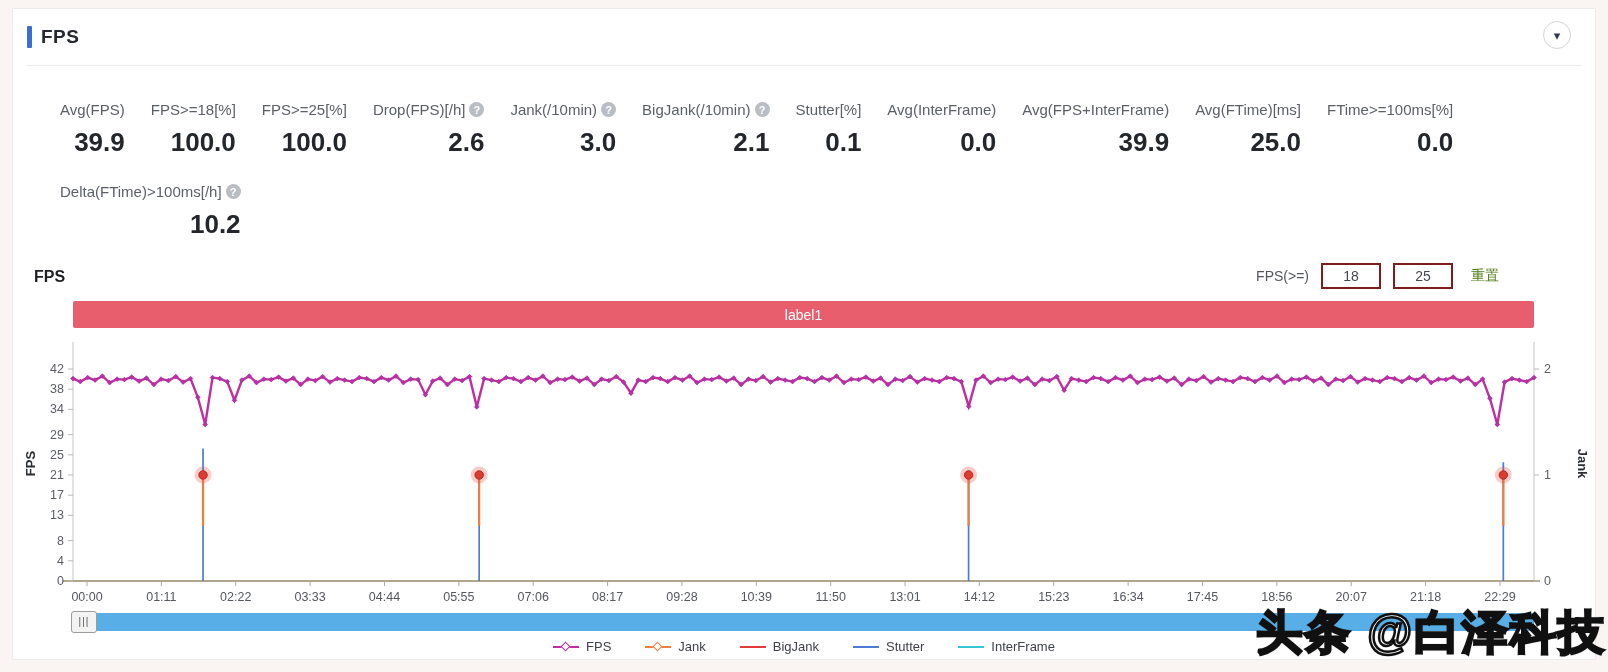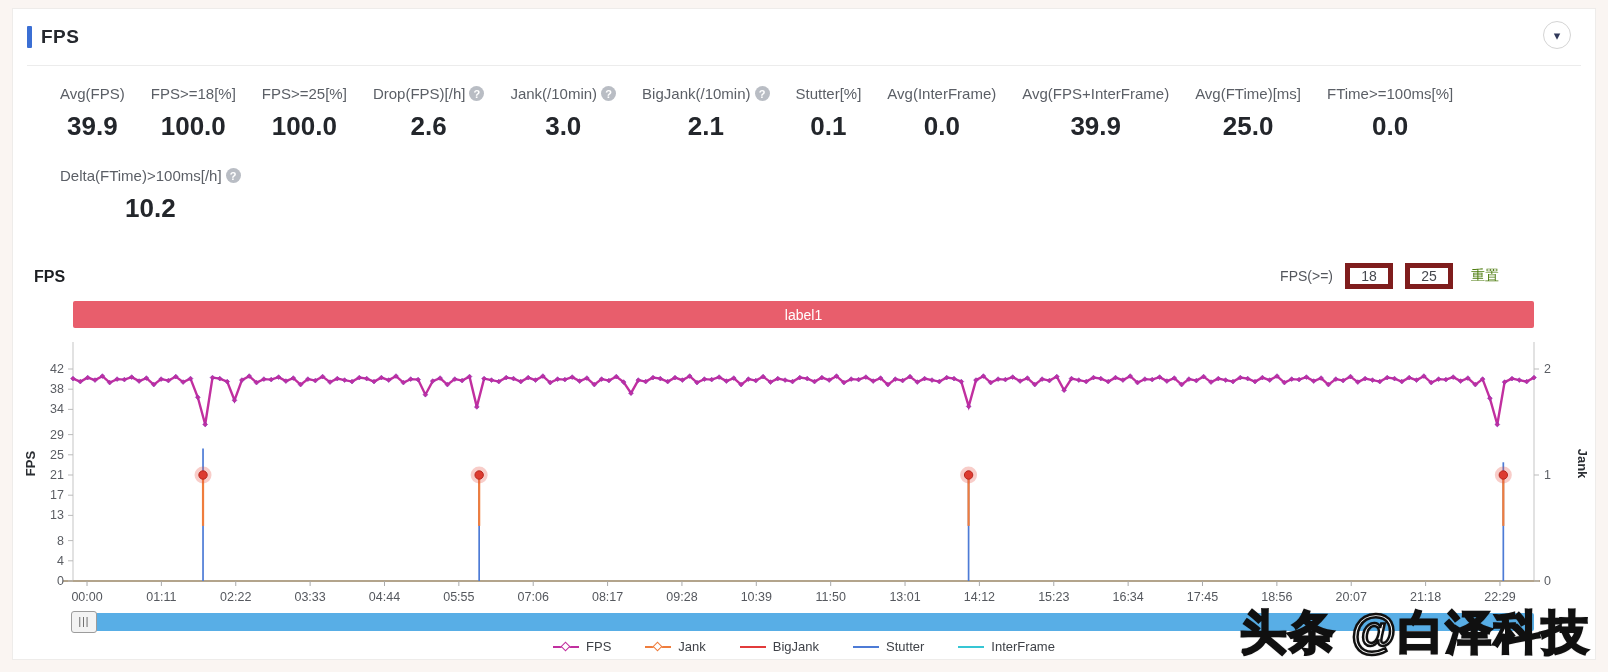--- a/index.html
+++ b/index.html
@@ -12,31 +12,31 @@
   .accent { width:5px; height:22px; border-radius:1px; margin-right:9px; }
   .title { font-size:19px; font-weight:bold; color:#25282e; letter-spacing:.5px; }
   .collapse { position:absolute; right:24px; top:12px; width:28px; height:28px; border-radius:50%; border:1px solid #d4d4d4; background:#fff; display:flex; align-items:center; justify-content:center; cursor:pointer; }
   .collapse span { font-size:13px; color:#31395a; line-height:1; }
   .divider { position:absolute; left:14px; right:14px; top:56px; height:1px; background:#ececec; }
 
   
   .stats-row { position:absolute; left:34px; right:20px; display:flex; align-items:flex-start; }
   #stats-row1 { top:76px; }
   #stats-row2 { top:158px; }
-  .stat { padding:0 13px; display:flex; flex-direction:column; align-items:center; }
+  .stat { padding:0 13px; display:flex; flex-direction:column; align-items:flex-end;margin-top:16px; }
   .stat-label { font-size:15px; color:#5b5f66; white-space:nowrap; display:flex; align-items:center; }
   .stat-value { font-size:26px; font-weight:bold; color:#23262b; margin-top:9px; }
   .help { display:inline-flex; width:15px; height:15px; border-radius:50%; background:#b9bdc4; color:#fff; font-size:11px; font-weight:bold; align-items:center; justify-content:center; margin-left:4px; cursor:help; }
 
   
   .chart-controls { position:absolute; left:0; right:0; top:252px; height:32px; }
   .chart-title { position:absolute; left:21px; top:7px; font-size:16px; font-weight:bold; color:#1c1e22; }
   .filters { position:absolute; right:96px; top:2px; display:flex; align-items:center; gap:12px; }
   .filters .flabel { font-size:14px; color:#54575d; }
-  .filters input { width:48px; height:26px; border:5px solid #7f1d1d; background:#fff; text-align:center; font-size:14px; color:#45484e; font-family:inherit; }
+  .filters input { width:60px; height:26px; border:2px solid #7f1d1d; background:#fff; text-align:center; font-size:14px; color:#45484e; font-family:inherit; }
   .reset-link { font-size:14px; color:#4d7c0f; text-decoration:none; cursor:pointer; margin-left:6px; }
 
   
   .banner { position:absolute; left:60px; top:292px; width:1461px; height:27px; background:#e85e6c; border-radius:2px; display:flex; align-items:center; justify-content:center; }
   .banner span { color:#fff; font-size:14px; }
 
   
   #chart { position:absolute; left:8px; top:327px; width:1570px; height:272px; }
 
   
@@ -47,21 +47,21 @@
 
   
   .legend { position:absolute; left:0; right:0; top:630px; display:flex; justify-content:center; gap:34px; }
   .lg-item { display:flex; align-items:center; gap:7px; cursor:pointer; }
   .lg-icon { position:relative; width:26px; height:12px; }
   .lg-icon .line { position:absolute; left:0; right:0; top:5px; height:2px; }
   .lg-icon .dia { position:absolute; left:9px; top:2px; width:7px; height:7px; transform:rotate(45deg); border:1.5px solid; background:#fff; }
   .lg-label { font-size:13px; color:#3f4248; }
 
   
-  .watermark { position:absolute; right:18px; bottom:8px; font-size:46px; font-weight:900; color:#fff; -webkit-text-stroke:2.5px #101010; text-shadow:0 0 2px #000; letter-spacing:2px; z-index:5; white-space:nowrap; }
+  .watermark { position:absolute; right:2px; bottom:8px; font-size:46px; font-weight:900; color:#fff; -webkit-text-stroke:2.5px #101010; text-shadow:0 0 2px #000; letter-spacing:2px; z-index:5; white-space:nowrap; }
 
   text { font-family:"Liberation Sans","DejaVu Sans",sans-serif; }
 </style>
 </head>
 <body>
 
 <div class="card">
 
   <div class="card-header">
     <span class="accent" id="accent" style="background: rgb(59, 111, 212);"></span>

